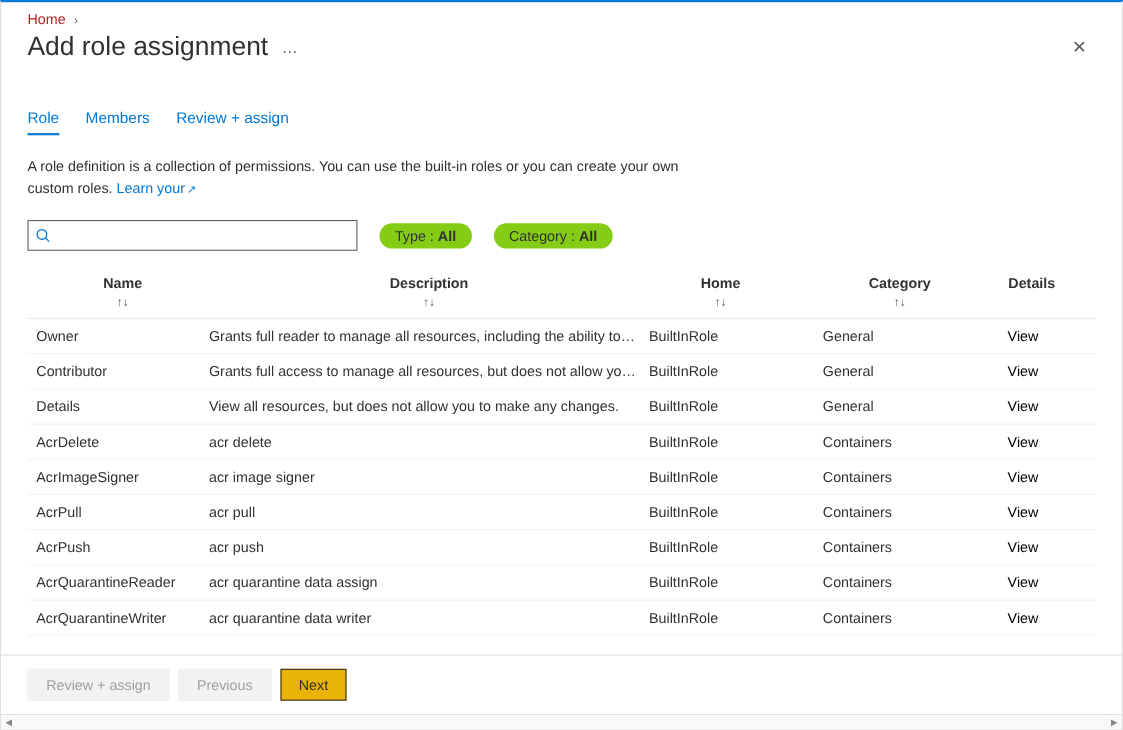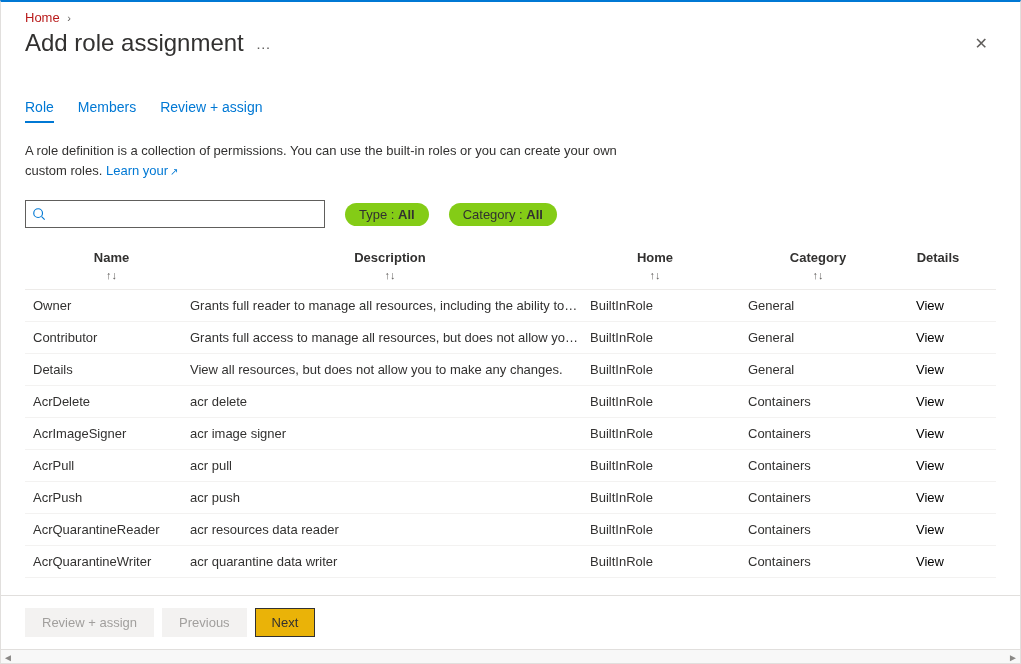--- a/index.html
+++ b/index.html
@@ -278,21 +278,21 @@
           </div>
           <div class="table-row">
             <div class="cell col-name">AcrPush</div>
             <div class="cell col-desc">acr push</div>
             <div class="cell col-type">BuiltInRole</div>
             <div class="cell col-cat">Containers</div>
             <div class="cell col-details"><a class="view-link">View</a></div>
           </div>
           <div class="table-row">
             <div class="cell col-name">AcrQuarantineReader</div>
-            <div class="cell col-desc">acr resources data reader</div>
+            <div class="cell col-desc">acr quarantine data assign</div>
             <div class="cell col-type">BuiltInRole</div>
             <div class="cell col-cat">Containers</div>
             <div class="cell col-details"><a class="view-link">View</a></div>
           </div>
           <div class="table-row">
             <div class="cell col-name">AcrQuarantineWriter</div>
             <div class="cell col-desc">acr quarantine data writer</div>
             <div class="cell col-type">BuiltInRole</div>
             <div class="cell col-cat">Containers</div>
             <div class="cell col-details"><a class="view-link">View</a></div>

